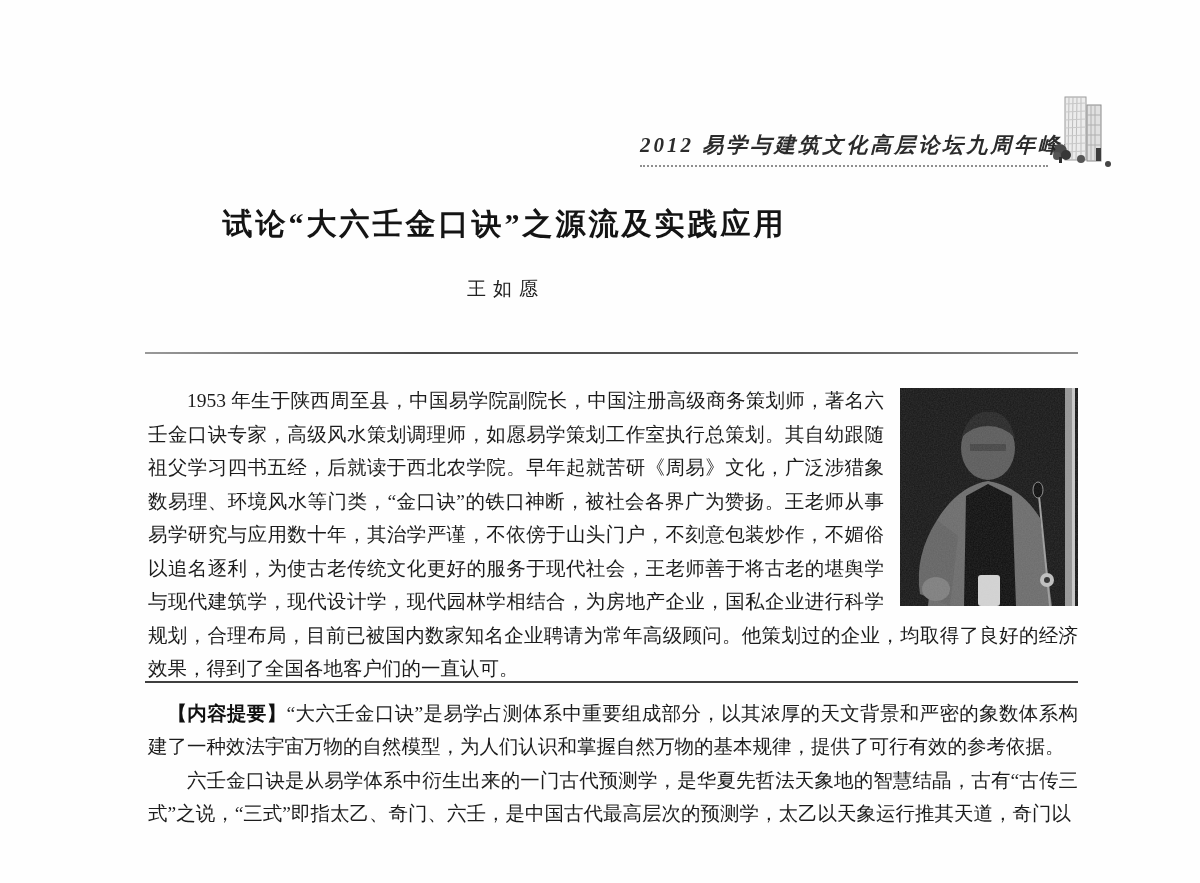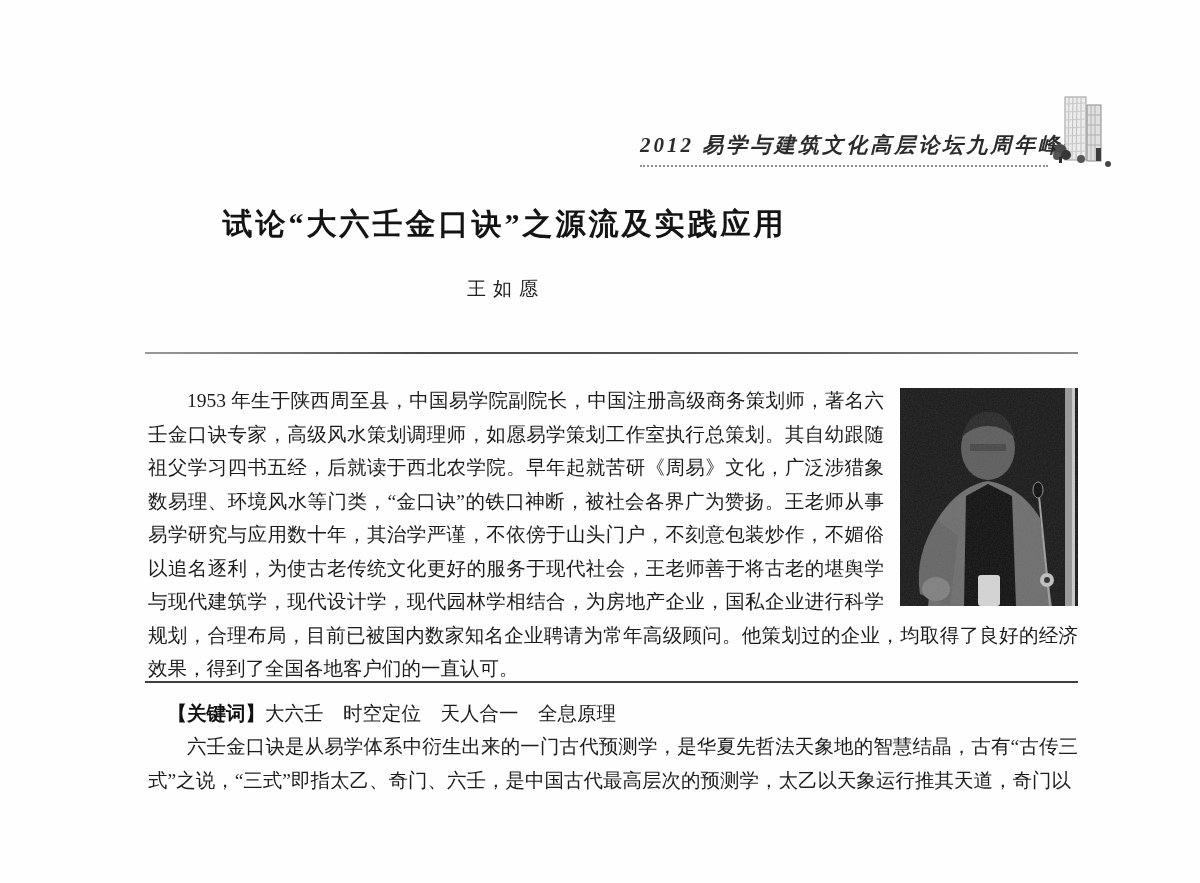--- a/index.html
+++ b/index.html
@@ -206,17 +206,17 @@
       <circle cx="147" cy="192" r="3" fill="#2c2c2c"></circle>
 
       <rect width="178" height="218" filter="url(#pgrain)" opacity="0.28"></rect>
     </svg>
     <p class="bio-text">1953 年生于陕西周至县，中国易学院副院长，中国注册高级商务策划师，著名六壬金口诀专家，高级风水策划调理师，如愿易学策划工作室执行总策划。其自幼跟随祖父学习四书五经，后就读于西北农学院。早年起就苦研《周易》文化，广泛涉猎象数易理、环境风水等门类，“金口诀”的铁口神断，被社会各界广为赞扬。王老师从事易学研究与应用数十年，其治学严谨，不依傍于山头门户，不刻意包装炒作，不媚俗以追名逐利，为使古老传统文化更好的服务于现代社会，王老师善于将古老的堪舆学与现代建筑学，现代设计学，现代园林学相结合，为房地产企业，国私企业进行科学规划，合理布局，目前已被国内数家知名企业聘请为常年高级顾问。他策划过的企业，均取得了良好的经济效果，得到了全国各地客户们的一直认可。</p>
   </div>
 
   <div class="rule rule-bottom"></div>
 
   <div class="content">
-    <p class="indent1"><span class="label">【关键词】</span><span>大六壬　时空定位　天人合一　全息原理</span></p>
+    <p class="indent1"><span class="label">【内容提要】</span><span>“大六壬金口诀”是易学占测体系中重要组成部分，以其浓厚的天文背景和严密的象数体系构建了一种效法宇宙万物的自然模型，为人们认识和掌握自然万物的基本规律，提供了可行有效的参考依据。</span></p>
     <p class="indent2">六壬金口诀是从易学体系中衍生出来的一门古代预测学，是华夏先哲法天象地的智慧结晶，古有“古传三式”之说，“三式”即指太乙、奇门、六壬，是中国古代最高层次的预测学，太乙以天象运行推其天道，奇门以</p>
   </div>
 
 </div>
 
 </body></html>

